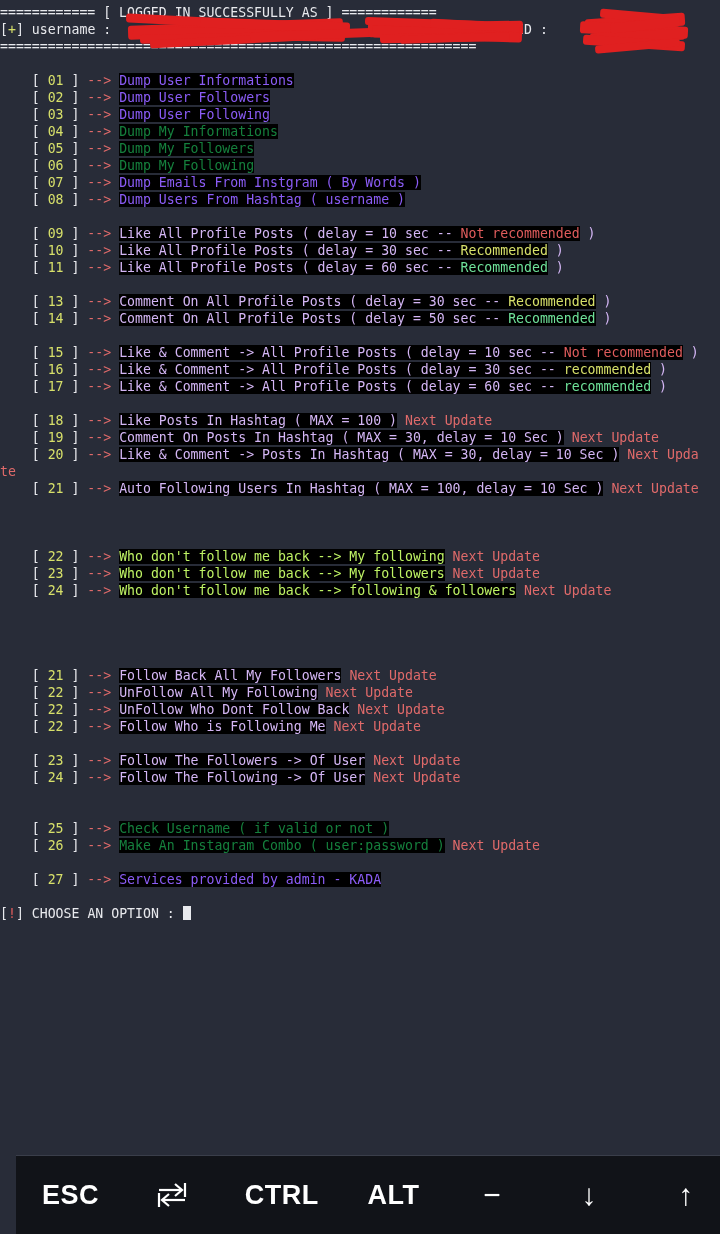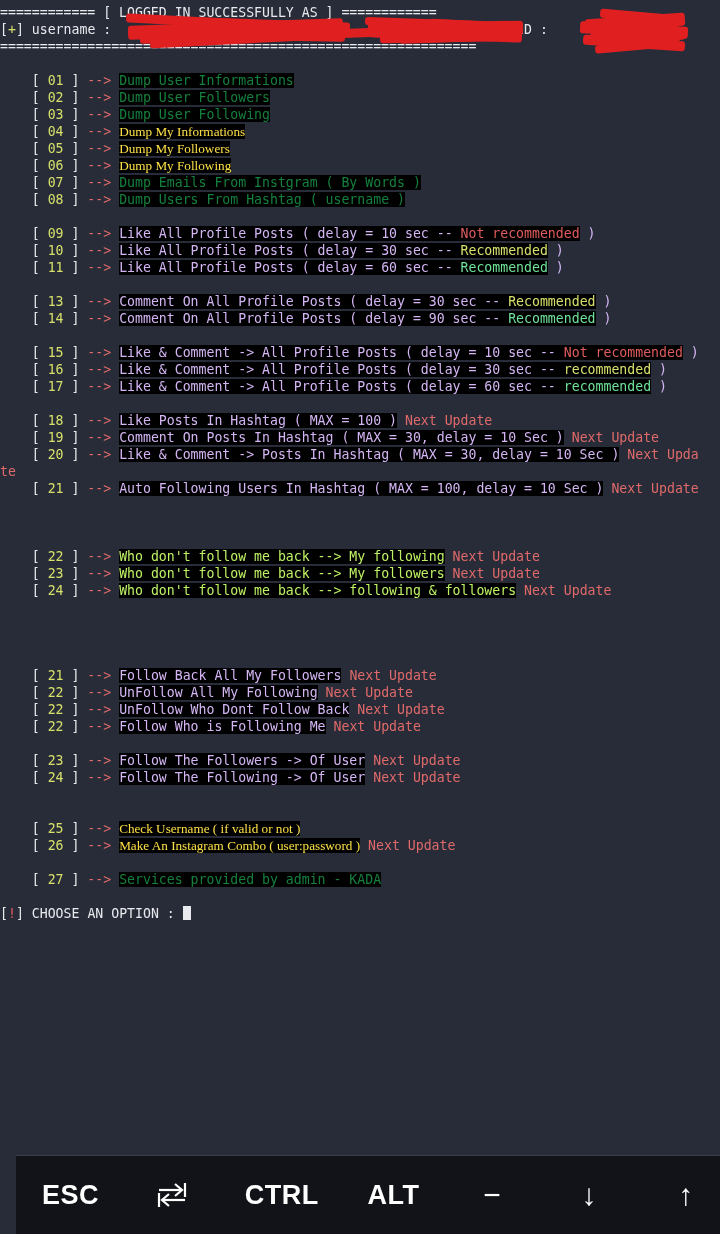--- a/index.html
+++ b/index.html
@@ -31,22 +31,22 @@
     color: #e8e8ec;
   }
   #term-inner { padding: 4px 0 0 0; }
 
   
   .c-white  { color: #e9eaee; }
   .c-yellow { color: #d7e06a; }
   .c-green  { color: #6fe39a; }
   .c-red    { color: #e05c5c; }
   .c-salmon { color: #e06a6a; }
-  .c-purple { color: #15803d; }
-  .c-cyan   { color: #fde047; font-family: Liberation Serif, serif; }
+  .c-purple { color: #8b5cf6; }
+  .c-cyan   { color: #15803d; }
   .c-lav    { color: #d4b6f5; }
   .c-grey   { color: #bef264; }
   .hl { background: #000000; }
 
   .cursor {
     display: inline-block;
     width: 8px; height: 14px;
     background: #e9eaee;
     vertical-align: -2px;
   }
@@ -106,21 +106,21 @@
         <div class="line"><span class="c-white">    [ </span><span class="c-yellow">05</span><span class="c-white"> ] </span><span class="c-salmon">--&gt; </span><span class="c-cyan hl">Dump My Followers</span></div>
         <div class="line"><span class="c-white">    [ </span><span class="c-yellow">06</span><span class="c-white"> ] </span><span class="c-salmon">--&gt; </span><span class="c-cyan hl">Dump My Following</span></div>
         <div class="line"><span class="c-white">    [ </span><span class="c-yellow">07</span><span class="c-white"> ] </span><span class="c-salmon">--&gt; </span><span class="c-purple hl">Dump Emails From Instgram ( By Words )</span></div>
         <div class="line"><span class="c-white">    [ </span><span class="c-yellow">08</span><span class="c-white"> ] </span><span class="c-salmon">--&gt; </span><span class="c-purple hl">Dump Users From Hashtag ( username )</span></div>
         <div class="line">&nbsp;</div>
         <div class="line"><span class="c-white">    [ </span><span class="c-yellow">09</span><span class="c-white"> ] </span><span class="c-salmon">--&gt; </span><span class="c-lav hl">Like All Profile Posts ( delay = 10 sec -- </span><span class="c-red hl">Not recommended</span><span class="c-lav"> )</span></div>
         <div class="line"><span class="c-white">    [ </span><span class="c-yellow">10</span><span class="c-white"> ] </span><span class="c-salmon">--&gt; </span><span class="c-lav hl">Like All Profile Posts ( delay = 30 sec -- </span><span class="c-yellow hl">Recommended</span><span class="c-lav"> )</span></div>
         <div class="line"><span class="c-white">    [ </span><span class="c-yellow">11</span><span class="c-white"> ] </span><span class="c-salmon">--&gt; </span><span class="c-lav hl">Like All Profile Posts ( delay = 60 sec -- </span><span class="c-green hl">Recommended</span><span class="c-lav"> )</span></div>
         <div class="line">&nbsp;</div>
         <div class="line"><span class="c-white">    [ </span><span class="c-yellow">13</span><span class="c-white"> ] </span><span class="c-salmon">--&gt; </span><span class="c-lav hl">Comment On All Profile Posts ( delay = 30 sec -- </span><span class="c-yellow hl">Recommended</span><span class="c-lav"> )</span></div>
-        <div class="line"><span class="c-white">    [ </span><span class="c-yellow">14</span><span class="c-white"> ] </span><span class="c-salmon">--&gt; </span><span class="c-lav hl">Comment On All Profile Posts ( delay = 90 sec -- </span><span class="c-green hl">Recommended</span><span class="c-lav"> )</span></div>
+        <div class="line"><span class="c-white">    [ </span><span class="c-yellow">14</span><span class="c-white"> ] </span><span class="c-salmon">--&gt; </span><span class="c-lav hl">Comment On All Profile Posts ( delay = 50 sec -- </span><span class="c-green hl">Recommended</span><span class="c-lav"> )</span></div>
         <div class="line">&nbsp;</div>
         <div class="line"><span class="c-white">    [ </span><span class="c-yellow">15</span><span class="c-white"> ] </span><span class="c-salmon">--&gt; </span><span class="c-lav hl">Like &amp; Comment -&gt; All Profile Posts ( delay = 10 sec -- </span><span class="c-red hl">Not recommended</span><span class="c-lav"> )</span></div>
         <div class="line"><span class="c-white">    [ </span><span class="c-yellow">16</span><span class="c-white"> ] </span><span class="c-salmon">--&gt; </span><span class="c-lav hl">Like &amp; Comment -&gt; All Profile Posts ( delay = 30 sec -- </span><span class="c-yellow hl">recommended</span><span class="c-lav"> )</span></div>
         <div class="line"><span class="c-white">    [ </span><span class="c-yellow">17</span><span class="c-white"> ] </span><span class="c-salmon">--&gt; </span><span class="c-lav hl">Like &amp; Comment -&gt; All Profile Posts ( delay = 60 sec -- </span><span class="c-green hl">recommended</span><span class="c-lav"> )</span></div>
         <div class="line">&nbsp;</div>
         <div class="line"><span class="c-white">    [ </span><span class="c-yellow">18</span><span class="c-white"> ] </span><span class="c-salmon">--&gt; </span><span class="c-lav hl">Like Posts In Hashtag ( MAX = 100 )</span><span class="c-salmon"> Next Update</span></div>
         <div class="line"><span class="c-white">    [ </span><span class="c-yellow">19</span><span class="c-white"> ] </span><span class="c-salmon">--&gt; </span><span class="c-lav hl">Comment On Posts In Hashtag ( MAX = 30, delay = 10 Sec )</span><span class="c-salmon"> Next Update</span></div>
         <div class="line"><span class="c-white">    [ </span><span class="c-yellow">20</span><span class="c-white"> ] </span><span class="c-salmon">--&gt; </span><span class="c-lav hl">Like &amp; Comment -&gt; Posts In Hashtag ( MAX = 30, delay = 10 Sec )</span><span class="c-salmon"> Next Upda</span></div>
         <div class="line"><span class="c-salmon">te</span></div>
         <div class="line"><span class="c-white">    [ </span><span class="c-yellow">21</span><span class="c-white"> ] </span><span class="c-salmon">--&gt; </span><span class="c-lav hl">Auto Following Users In Hashtag ( MAX = 100, delay = 10 Sec )</span><span class="c-salmon"> Next Update</span></div>

